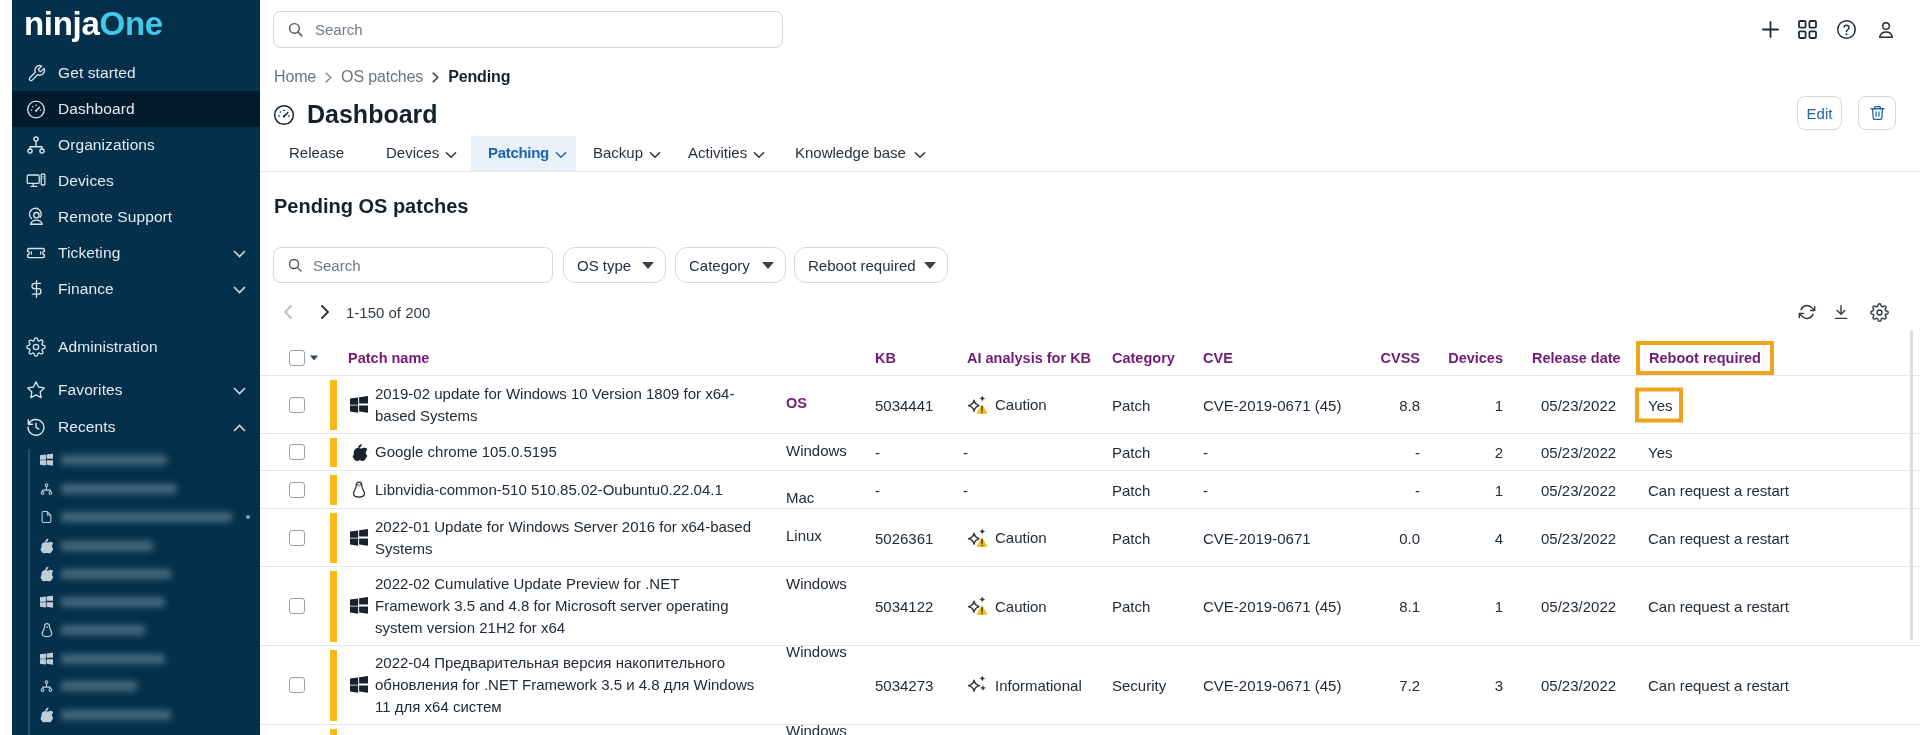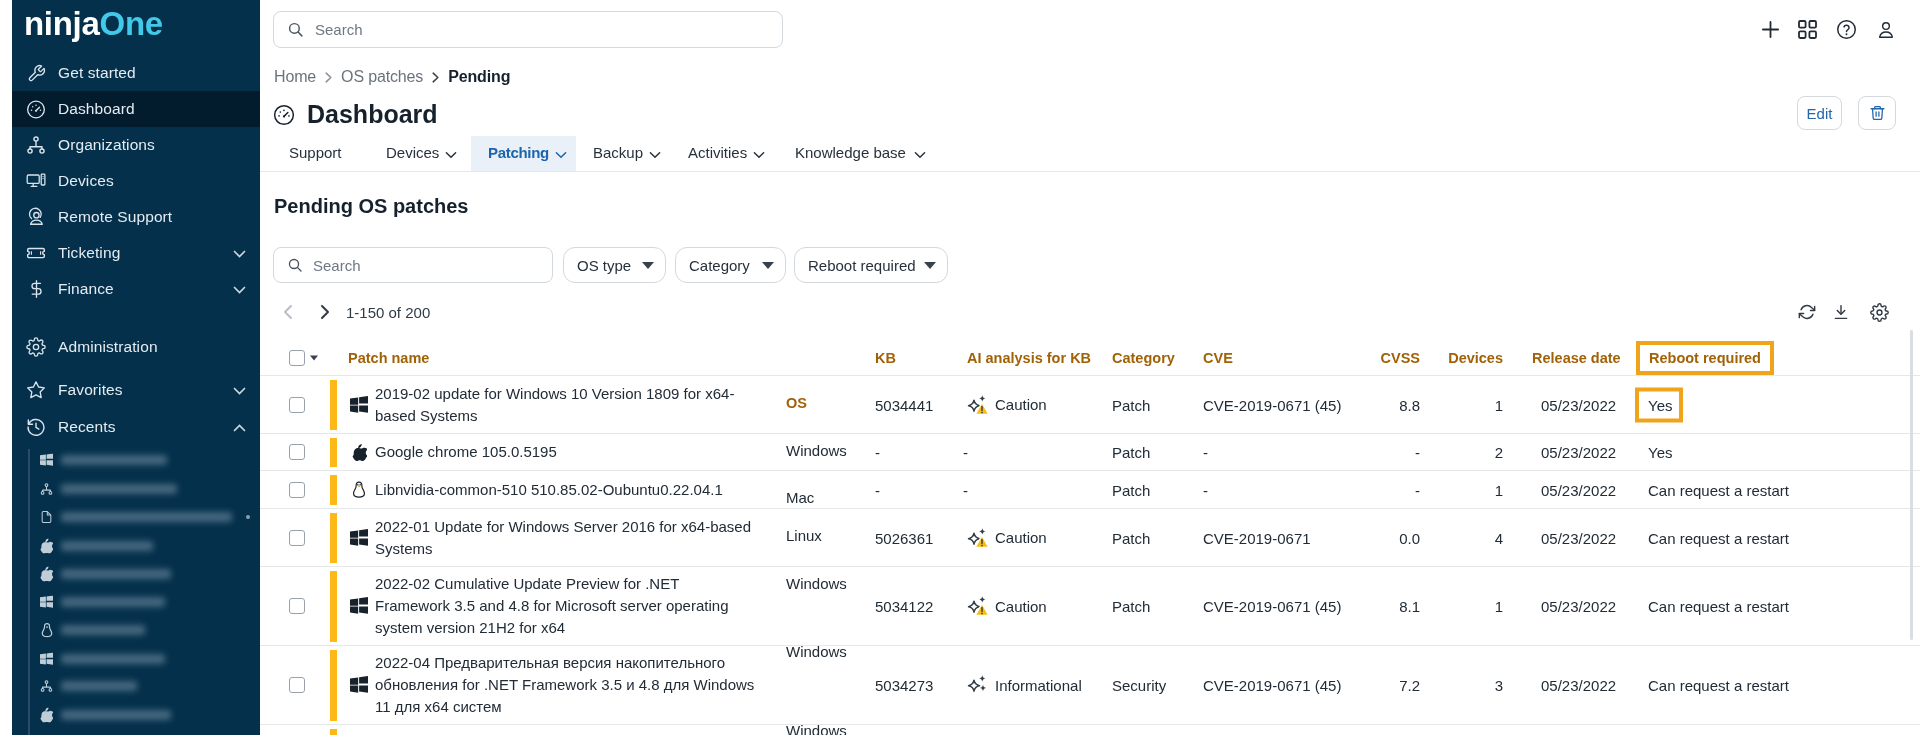--- a/index.html
+++ b/index.html
@@ -52,21 +52,21 @@
 .fdrop { height:36px; border:1px solid #d3d8dd; border-radius:12px; display:flex; align-items:center;
   padding:0 11px 0 13px; font-size:15px; color:#27313c; justify-content:space-between; }
 .caret { width:0; height:0; border-left:6.5px solid transparent; border-right:6.5px solid transparent;
   border-top:7px solid #39424c; }
 
 .pager { position:absolute; left:33px; top:302px; height:20px; display:flex; align-items:center;
   font-size:15px; color:#313b46; }
 .ricons { position:absolute; top:303px; right:31px; display:flex; }
 
 .table { position:absolute; left:0; top:340px; width:1671px; }
-.hrow { position:relative; height:35px; font-size:14.5px; font-weight:700; color:#a16207; }
+.hrow { position:relative; height:35px; font-size:14.5px; font-weight:700; color:#701a75; }
 .row { position:relative; border-top:1px solid #e5e8eb; font-size:15px; color:#222c37; }
 .cb { position:absolute; left:40px; width:16px; height:16px; border:1px solid #99a2ac;
   border-radius:3px; background:#fff; }
 .ybar { position:absolute; left:81px; top:4px; bottom:3px; width:7px; background:#fcb918; }
 .osicon { position:absolute; left:100px; width:20px; height:20px; display:flex;
   align-items:center; justify-content:center; }
 .c-name { position:absolute; left:126px; line-height:22px; }
 .c-os { position:absolute; left:537px;margin-top:45px; }
 .c-kb { position:absolute; left:626px; }
 .c-ai { position:absolute; left:714px; display:flex; align-items:center; gap:6px; }
@@ -344,21 +344,21 @@
         <svg width="17" height="18" viewBox="0 0 24 24" fill="none" stroke="#2166ae" stroke-width="1.8" stroke-linecap="round" stroke-linejoin="round">
           <path d="M3 6h18"></path>
           <path d="M8 6V4.2A1.2 1.2 0 0 1 9.2 3h5.6A1.2 1.2 0 0 1 16 4.2V6"></path>
           <path d="M5 6l.9 13.2A1.8 1.8 0 0 0 7.7 21h8.6a1.8 1.8 0 0 0 1.8-1.8L19 6"></path>
           <path d="M10 10.5v6M14 10.5v6"></path>
         </svg>
       </div>
   </div>
   <div class="tabs">
       <div style="position:absolute;left:222px;top:0;width:105px;height:35px;background:#e9f0f7"></div>
-      <span style="left:40px">Support</span>
+      <span style="left:40px">Release</span>
       <span style="left:137px">Devices</span>
       <svg style="left:196px" width="12" height="8" viewBox="0 0 13 8" fill="none" stroke="#27313c" stroke-width="1.6" stroke-linecap="round">
         <path d="M1.5 1.5l5 5 5-5"></path>
       </svg>
       <span style="left:239px;color:#1c64ad;font-weight:700;letter-spacing:-0.3px">Patching</span>
       <svg style="left:306px" width="12" height="8" viewBox="0 0 13 8" fill="none" stroke="#1c64ad" stroke-width="1.6" stroke-linecap="round">
         <path d="M1.5 1.5l5 5 5-5"></path>
       </svg>
       <span style="left:344px">Backup</span>
       <svg style="left:400px" width="12" height="8" viewBox="0 0 13 8" fill="none" stroke="#27313c" stroke-width="1.6" stroke-linecap="round">

